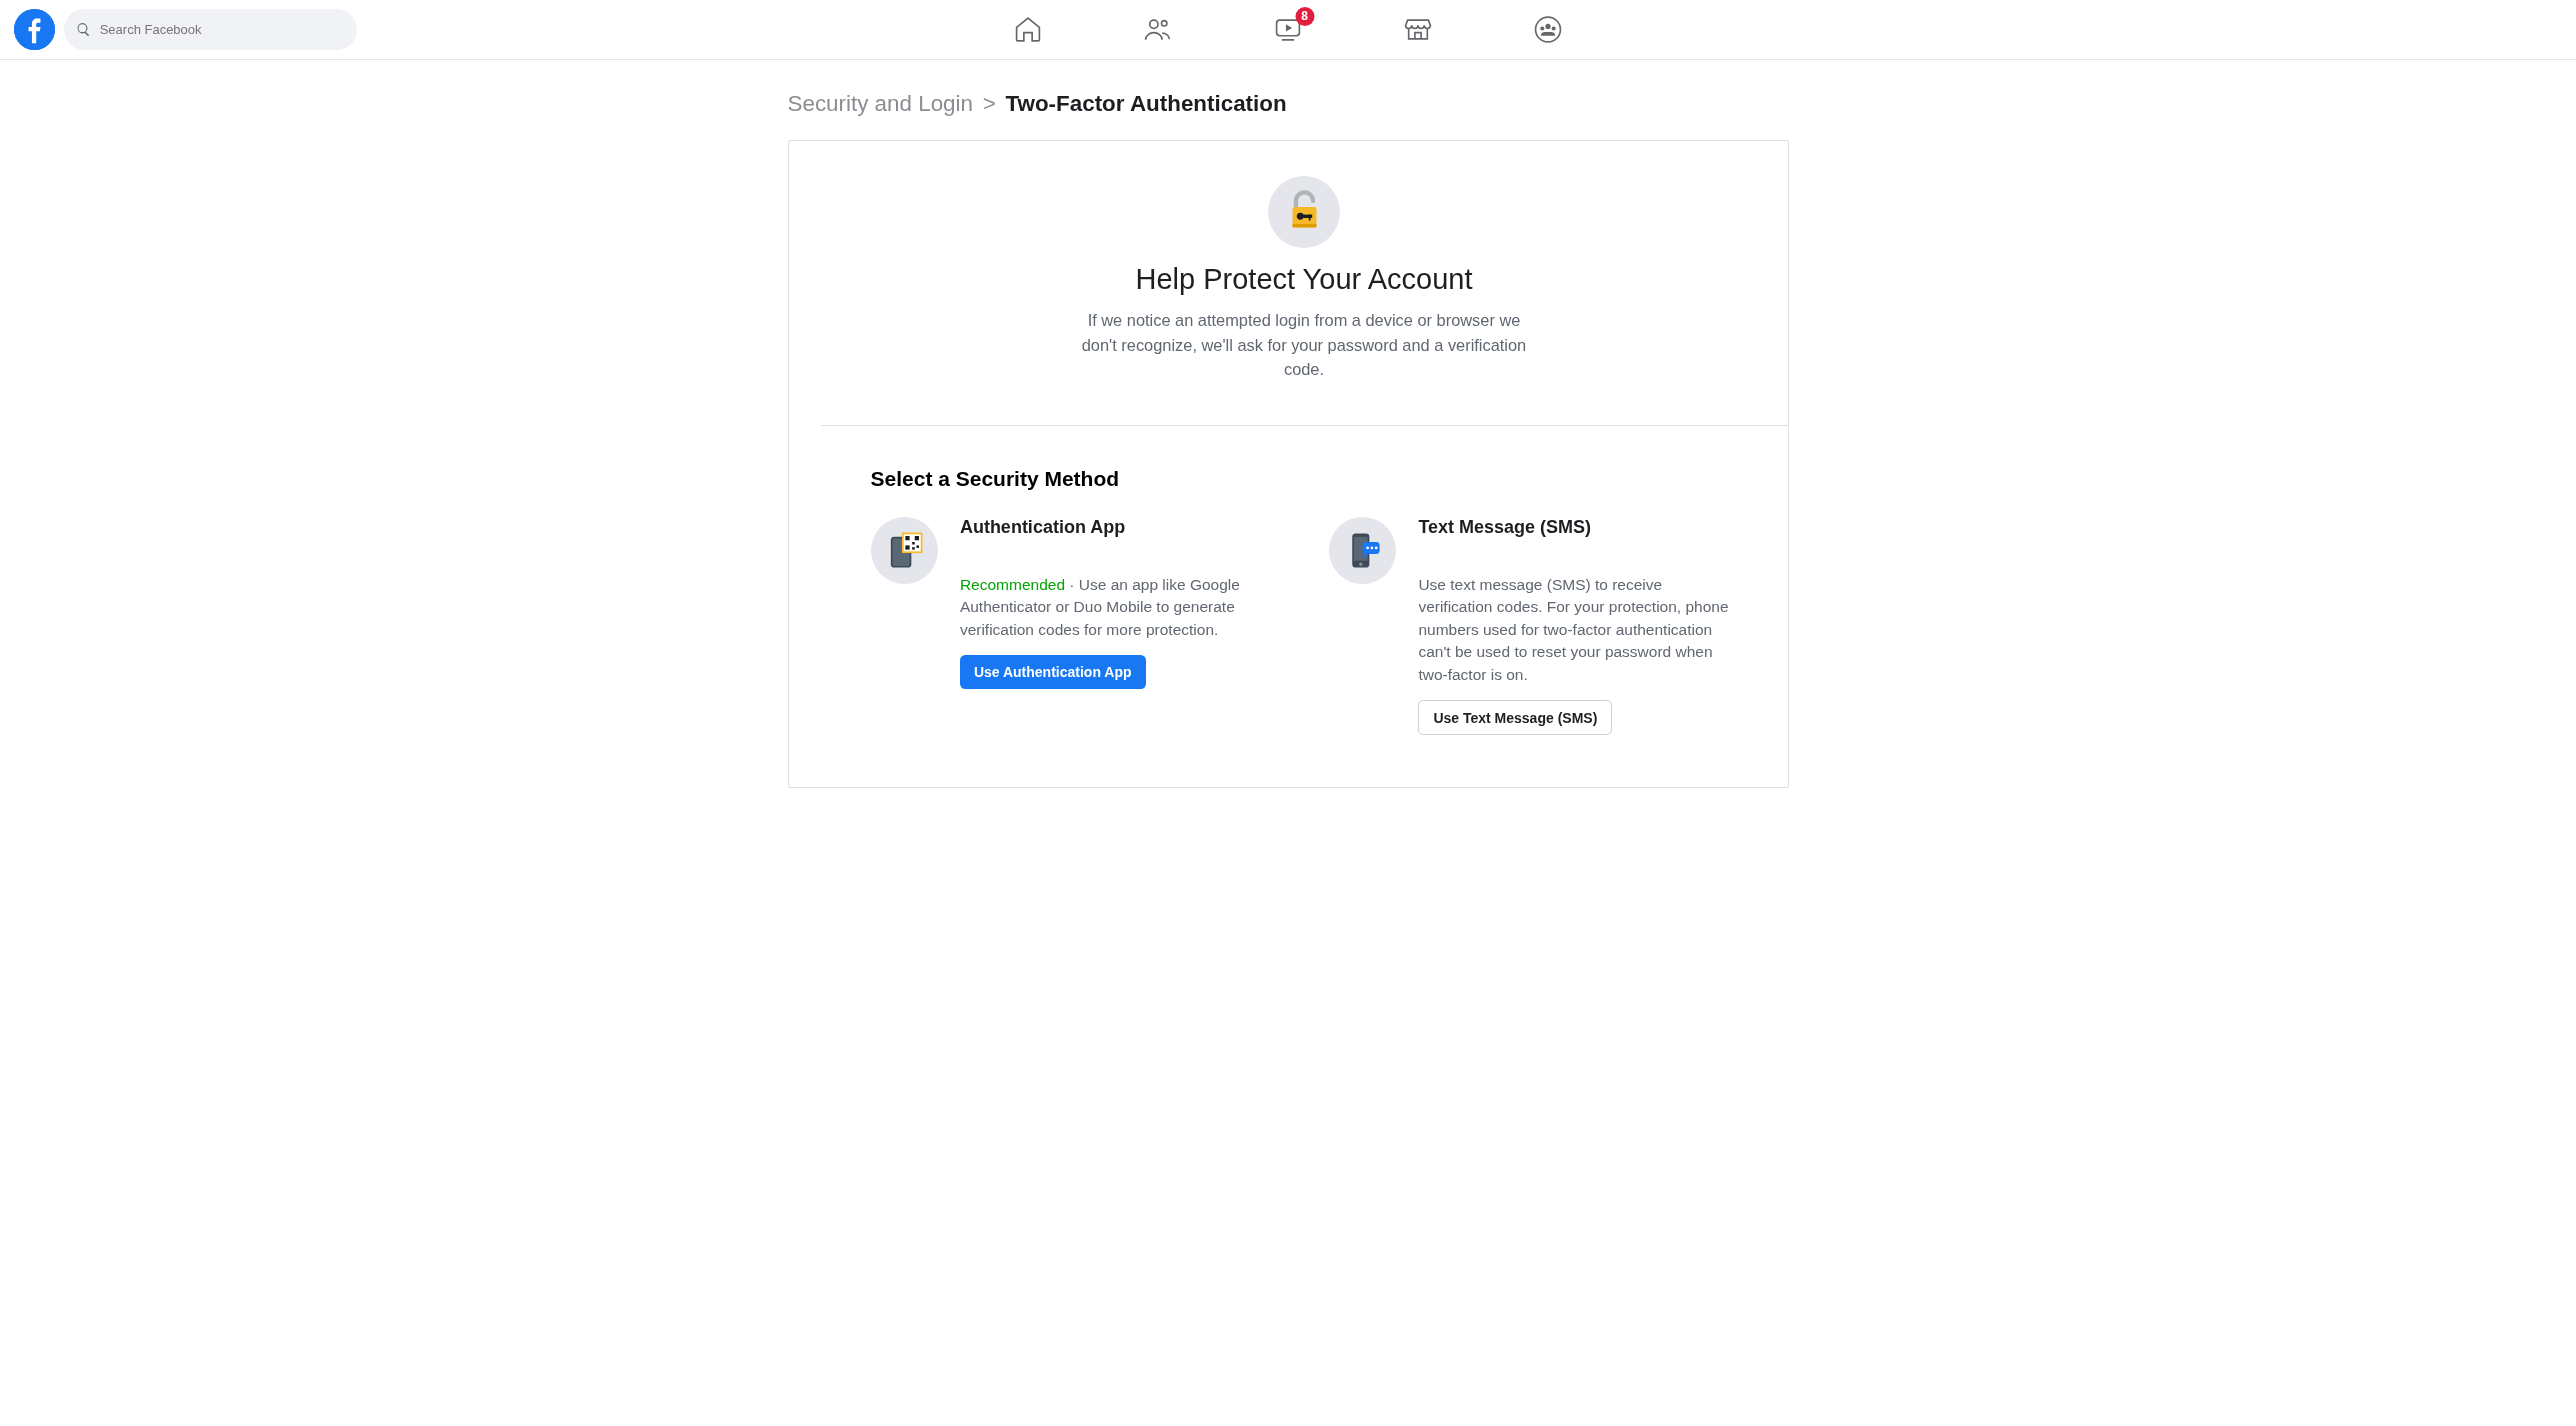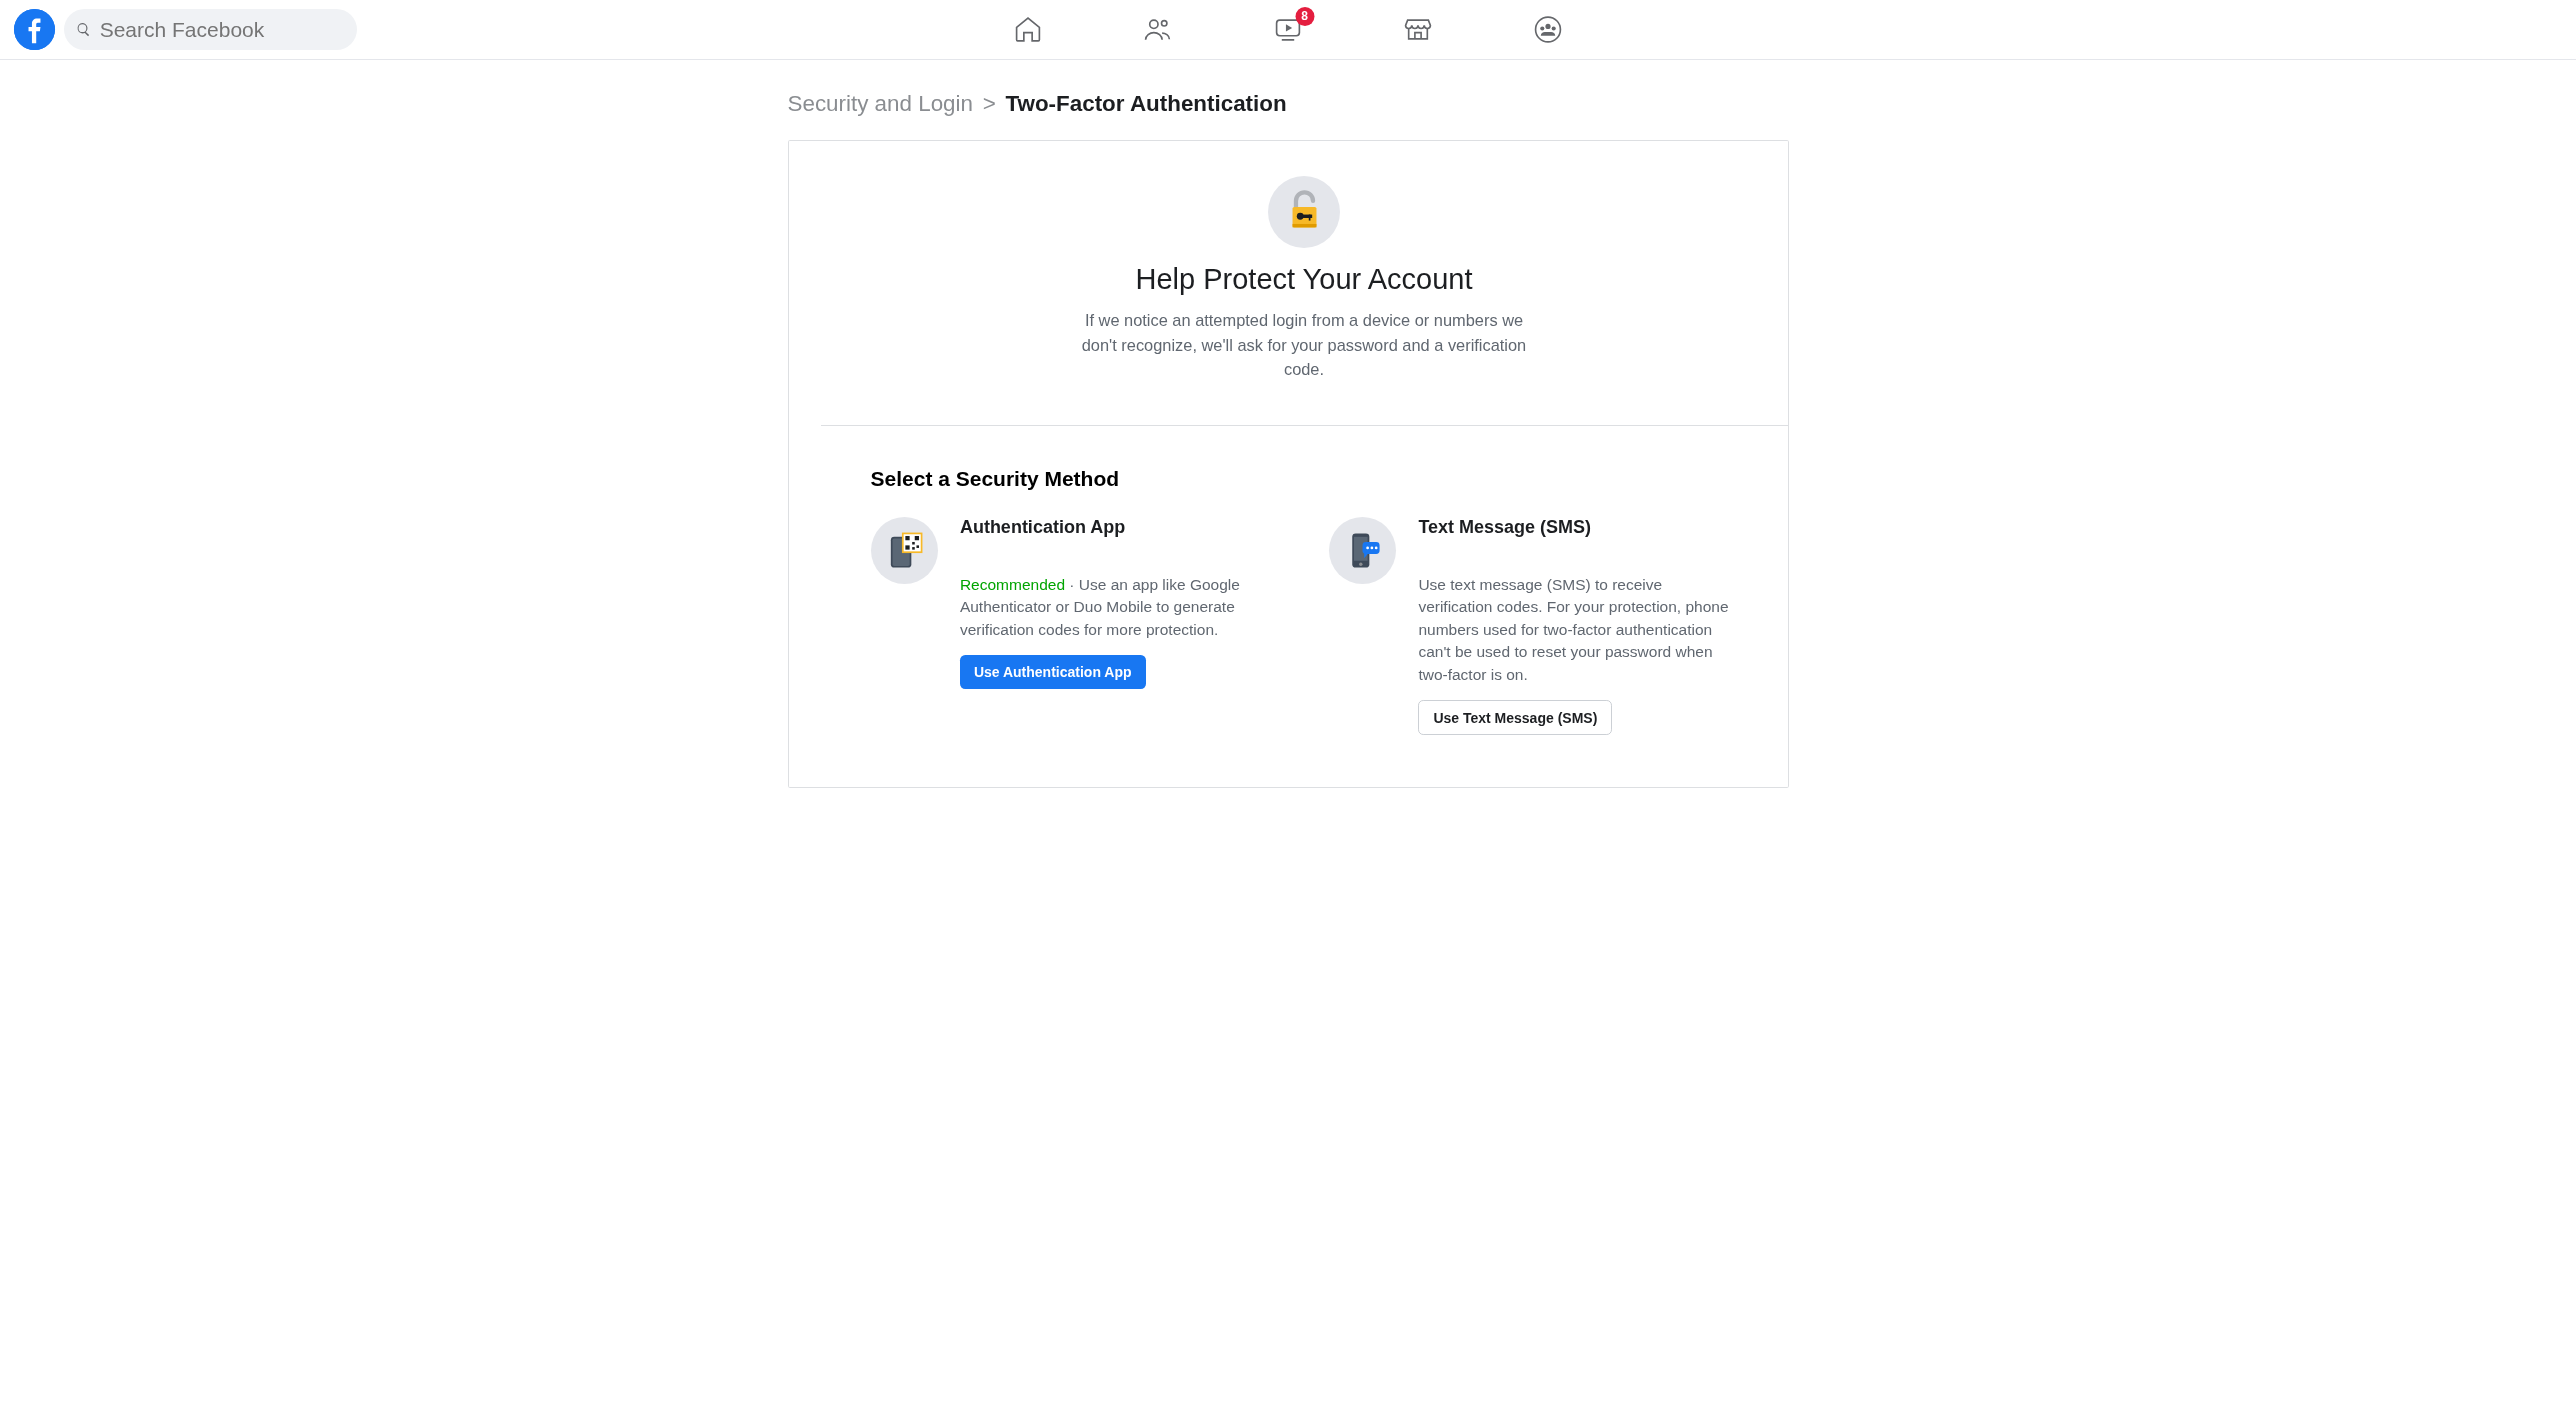--- a/index.html
+++ b/index.html
@@ -37,21 +37,21 @@
     height: 41px;
     width: 293px;
     display: flex;
     align-items: center;
     padding: 0 12px;
   }
   .search-wrap svg { width: 17px; height: 17px; fill: #65676b; }
   .search-input {
     border: none;
     background: transparent;
-    font-size: 21px;
+    font-size: 13px;
     color: #65676b;
     margin-left: 8.6px;
     outline: none;
     width: 100%;
   }
   .center-nav {
     position: absolute;
     left: 50%;
     transform: translateX(-50%);
     display: flex;
@@ -275,21 +275,21 @@
 
           <rect x="10" y="22" width="28" height="24" rx="2" fill="#f7b928"></rect>
           <rect x="10" y="42" width="28" height="4" fill="#e09b00"></rect>
 
           <circle cx="19" cy="33" r="4" fill="#1c1e21"></circle>
           <rect x="21" y="31" width="12" height="4" fill="#1c1e21"></rect>
           <rect x="29" y="31" width="2" height="7" fill="#1c1e21"></rect>
         </svg>
       </div>
       <div class="hero-title">Help Protect Your Account</div>
-      <div class="hero-desc">If we notice an attempted login from a device or numbers we don't recognize, we'll ask for your password and a verification code.</div>
+      <div class="hero-desc">If we notice an attempted login from a device or browser we don't recognize, we'll ask for your password and a verification code.</div>
     </div>
 
     <div class="card-body">
       <div class="section-title">Select a Security Method</div>
 
       <div class="methods">
 
         <div class="method">
           <div class="method-icon">
             <svg viewBox="0 0 48 48">

